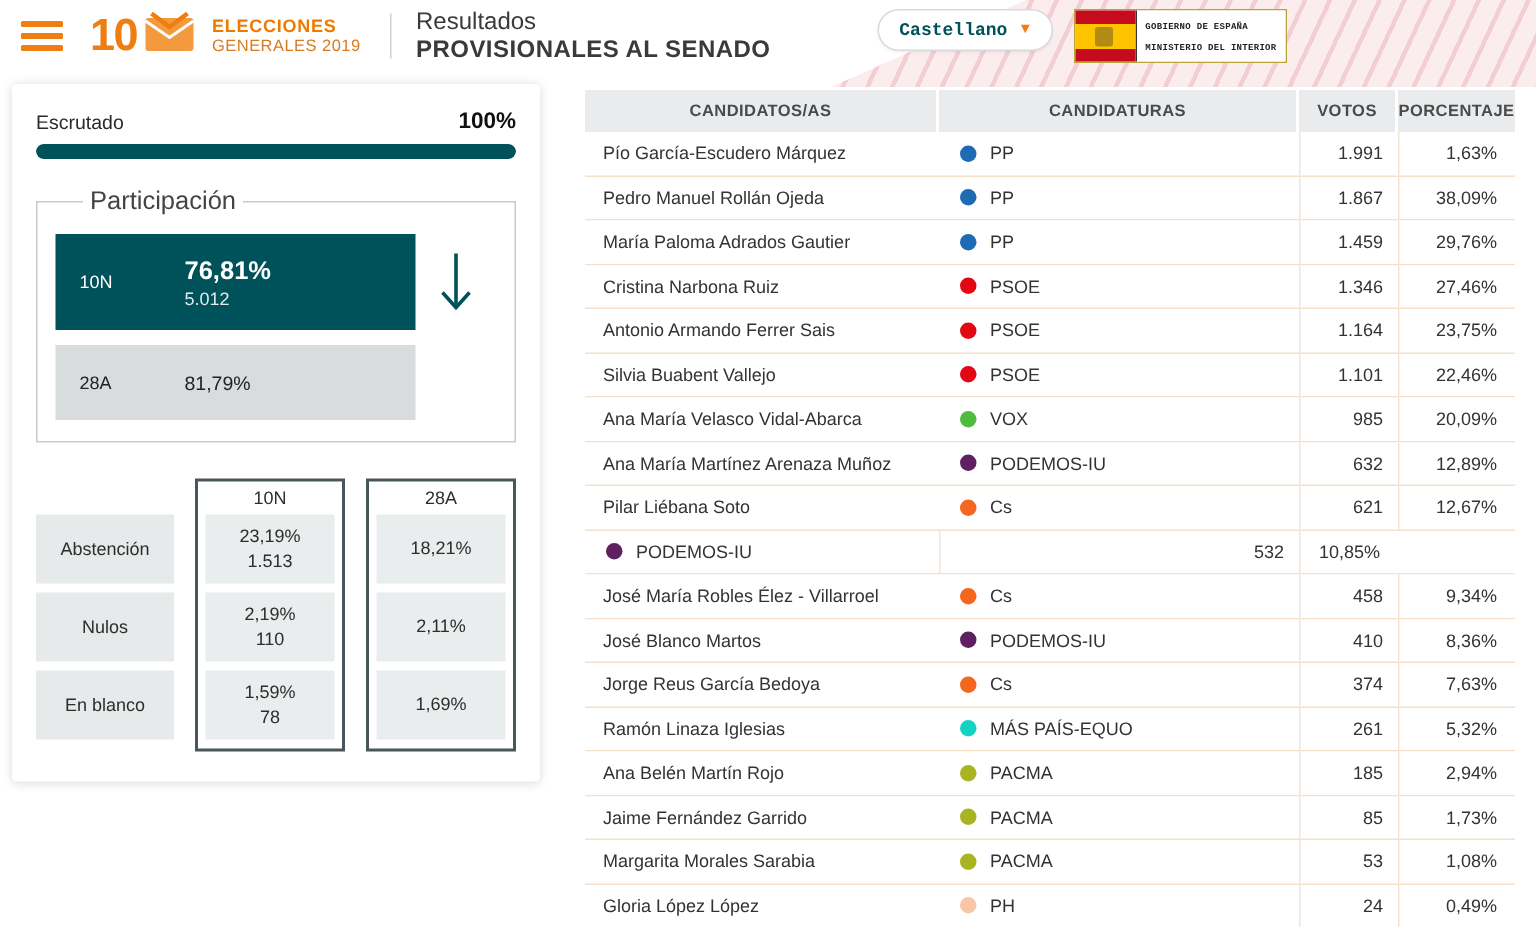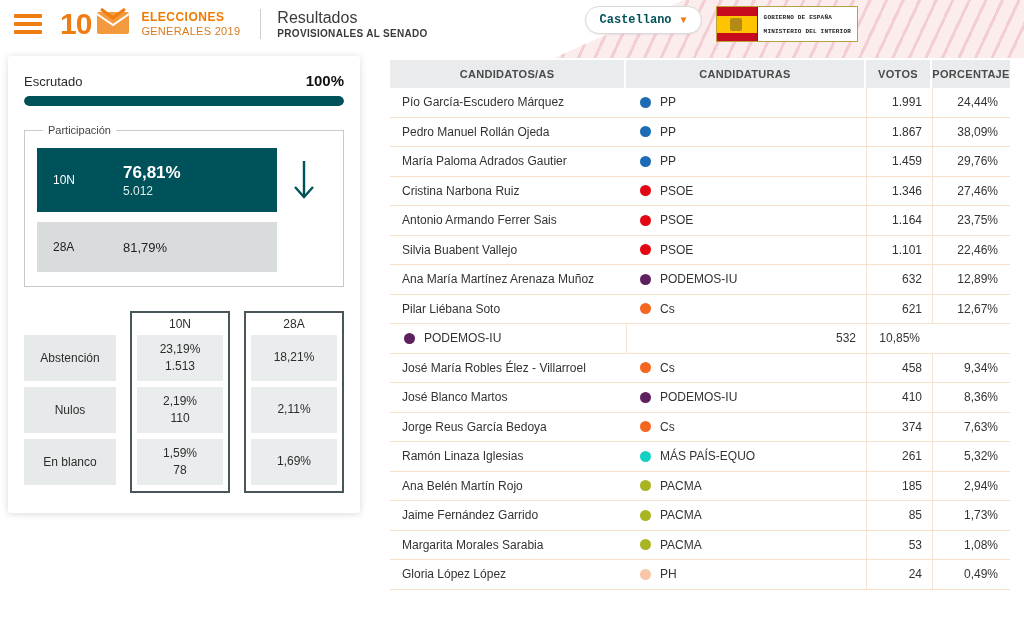--- a/index.html
+++ b/index.html
@@ -20,21 +20,21 @@
   .hamburger span { display:block; height:4px; background:#f07d12; margin:4px 0; border-radius:1px; }
   .logo-group { display:flex; align-items:center; margin-left:18px; }
   .logo-number { font-size:30px; font-weight:bold; color:#f07d12; letter-spacing:-1px; }
   .logo-envelope { margin-left:4px; }
   .logo-lines { margin-left:10px; line-height:1.15; }
   .logo-line1 { font-size:12px; font-weight:bold; color:#ee7a00; letter-spacing:.5px; }
   .logo-line2 { font-size:11px; color:#d87a1d; letter-spacing:.3px; }
   .header-divider { width:1px; height:30px; background:#cfcfcf; margin:0 16px 0 20px; }
   .title-block { line-height:1.2; }
   .page-title { font-size:16px; color:#3a3a3a; }
-  .page-subtitle { font-size:10px; font-weight:bold; color:#3a3a3a; letter-spacing:.3px; }
+  .page-subtitle { font-size:16px; font-weight:bold; color:#3a3a3a; letter-spacing:.3px; }
   .header-right { margin-left:auto; display:flex; align-items:flex-start; margin-right:12px; gap:14px;font-family:Liberation Mono, monospace; }
   .lang-btn { background:#fff; border:1px solid #d9d9d9; border-radius:15px; height:28px;
     padding:0 14px; display:flex; align-items:center; gap:9px; cursor:pointer;
     box-shadow:0 1px 2px rgba(0,0,0,.06); }
   .lang-label { font-size:12px; font-weight:bold; color:#00525a; }
   .lang-chevron { color:#f07d12; font-size:10px; }
   .gov-logo { display:flex; height:36px; border:1px solid #b9a23a; background:#fff; }
   .gov-flag { width:40px; height:100%;
     background:linear-gradient(to bottom,#c60b1e 0 26%,#ffc400 26% 76%,#c60b1e 76% 100%);
     position:relative; }
@@ -48,21 +48,21 @@
   .left-card { position:absolute; left:8px; top:56px; width:352px; z-index:2;
     background:#fff; border-radius:3px; box-shadow:0 1px 7px rgba(0,0,0,.15);
     padding:16px 16px 20px 16px; }
   .escrutado-row { display:flex; justify-content:space-between; align-items:flex-end; }
   .escrutado-label { font-size:13px; color:#2b2b2b; }
   .escrutado-value { font-size:15px; font-weight:bold; color:#111; }
   .progress-track { margin-top:7px; height:10px; border-radius:5px; background:#dfe3e4; overflow:hidden; }
   .progress-fill { height:100%; background:#00525a; border-radius:5px; }
 
   .part-fieldset { margin-top:18px; border:1px solid #c6cacb; padding:12px 12px 14px 12px; }
-  .part-fieldset legend { font-size:11px; color:#444; padding:0 5px; margin-left:6px; }
+  .part-fieldset legend { font-size:17px; color:#444; padding:0 5px; margin-left:18px; }
   .part-row { display:flex; align-items:center; }
   .part-box-teal { flex:1; height:64px; background:#00525a; color:#fff;
     display:flex; align-items:center; padding-left:16px; }
   .part-box-gray { flex:1; height:50px; background:#d9dcdd; color:#222;
     display:flex; align-items:center; padding-left:16px; margin-top:10px; }
   .part-label { width:46px; font-size:12px; }
   .part-values { display:flex; flex-direction:column; margin-left:24px; }
   .part-pct-main { font-size:17px; font-weight:bold; }
   .part-count { font-size:12px; opacity:.88; margin-top:1px; }
   .part-pct-gray { font-size:13px; }
@@ -232,21 +232,21 @@
   </div>
   <div class="tbody">
 
       <div class="trow">
         <div class="cell cell-name">Pío García-Escudero Márquez</div>
         <div class="cell cell-party">
           <span class="dot" style="background: rgb(28, 107, 180);"></span>
           <span>PP</span>
         </div>
         <div class="cell cell-votes">1.991</div>
-        <div class="cell cell-pct">24,44%</div>
+        <div class="cell cell-pct">1,63%</div>
       </div>
 
       <div class="trow">
         <div class="cell cell-name">Pedro Manuel Rollán Ojeda</div>
         <div class="cell cell-party">
           <span class="dot" style="background: rgb(28, 107, 180);"></span>
           <span>PP</span>
         </div>
         <div class="cell cell-votes">1.867</div>
         <div class="cell cell-pct">38,09%</div>
@@ -285,20 +285,29 @@
       <div class="trow">
         <div class="cell cell-name">Silvia Buabent Vallejo</div>
         <div class="cell cell-party">
           <span class="dot" style="background: rgb(227, 6, 19);"></span>
           <span>PSOE</span>
         </div>
         <div class="cell cell-votes">1.101</div>
         <div class="cell cell-pct">22,46%</div>
       </div>
 
+      <div class="trow">
+        <div class="cell cell-name">Ana María Velasco Vidal-Abarca</div>
+        <div class="cell cell-party">
+          <span class="dot" style="background: rgb(79, 188, 63);"></span>
+          <span>VOX</span>
+        </div>
+        <div class="cell cell-votes">985</div>
+        <div class="cell cell-pct">20,09%</div>
+      </div>
 
       <div class="trow">
         <div class="cell cell-name">Ana María Martínez Arenaza Muñoz</div>
         <div class="cell cell-party">
           <span class="dot" style="background: rgb(94, 32, 96);"></span>
           <span>PODEMOS-IU</span>
         </div>
         <div class="cell cell-votes">632</div>
         <div class="cell cell-pct">12,89%</div>
       </div>

